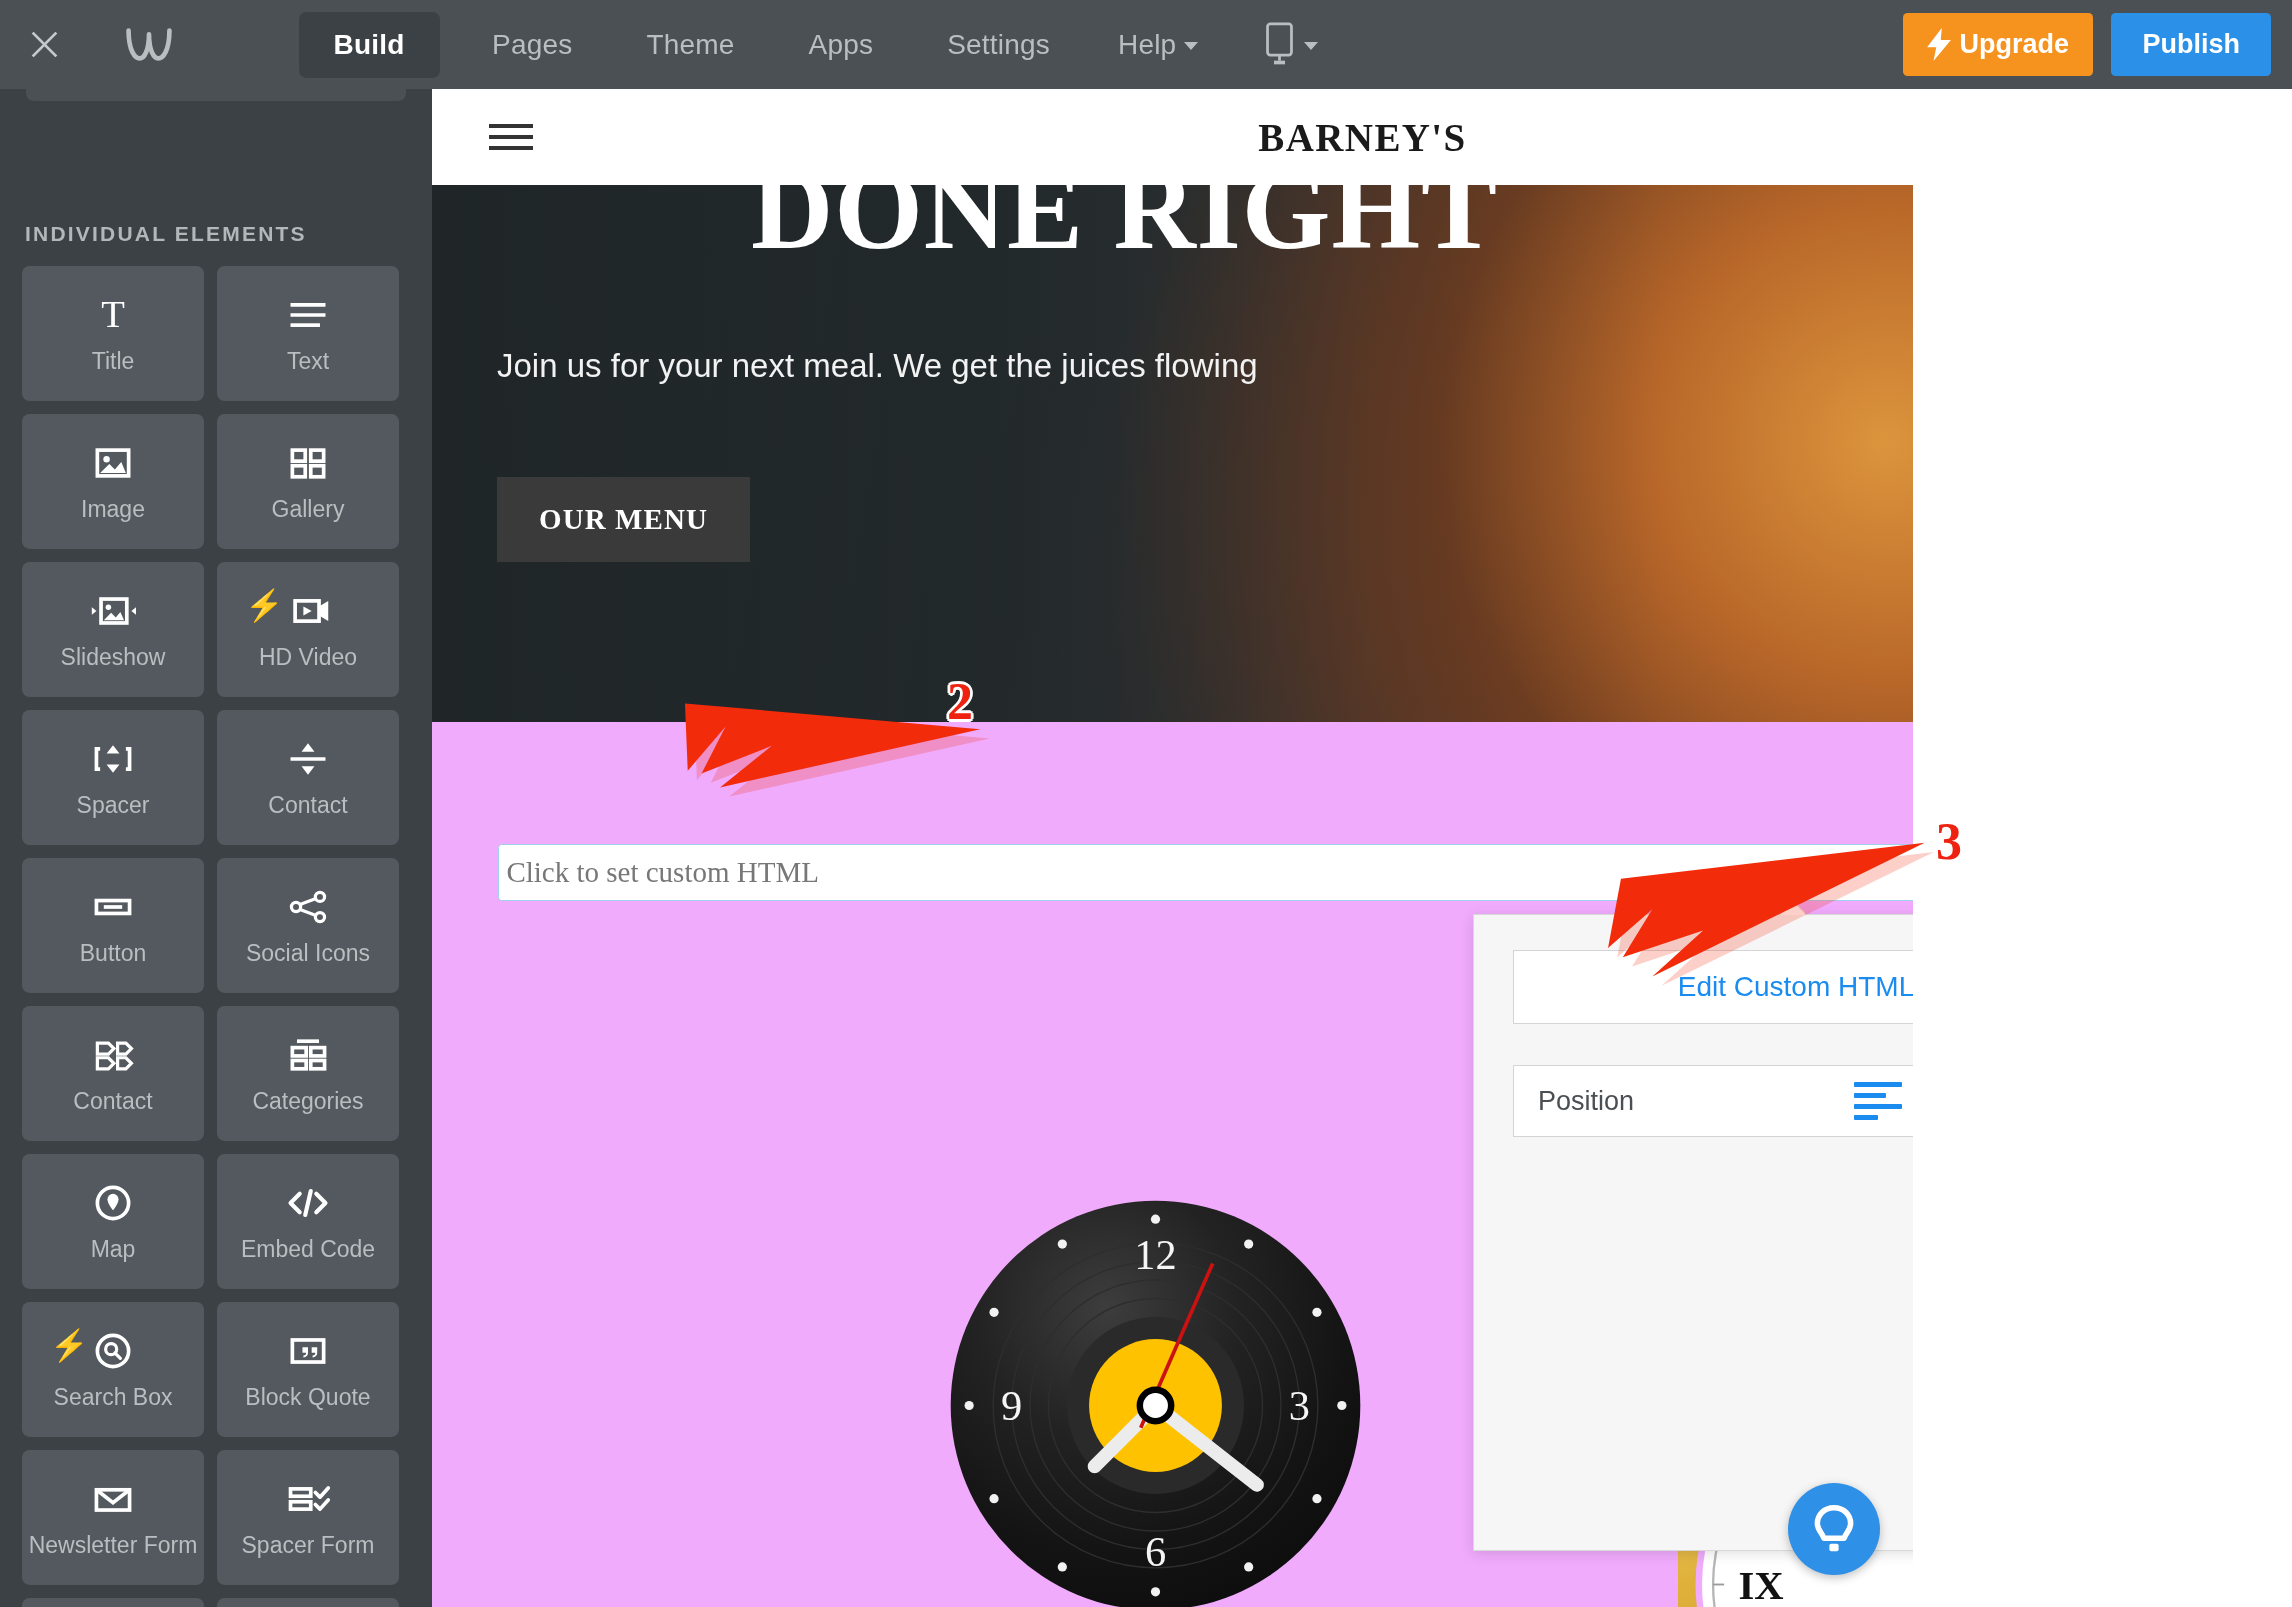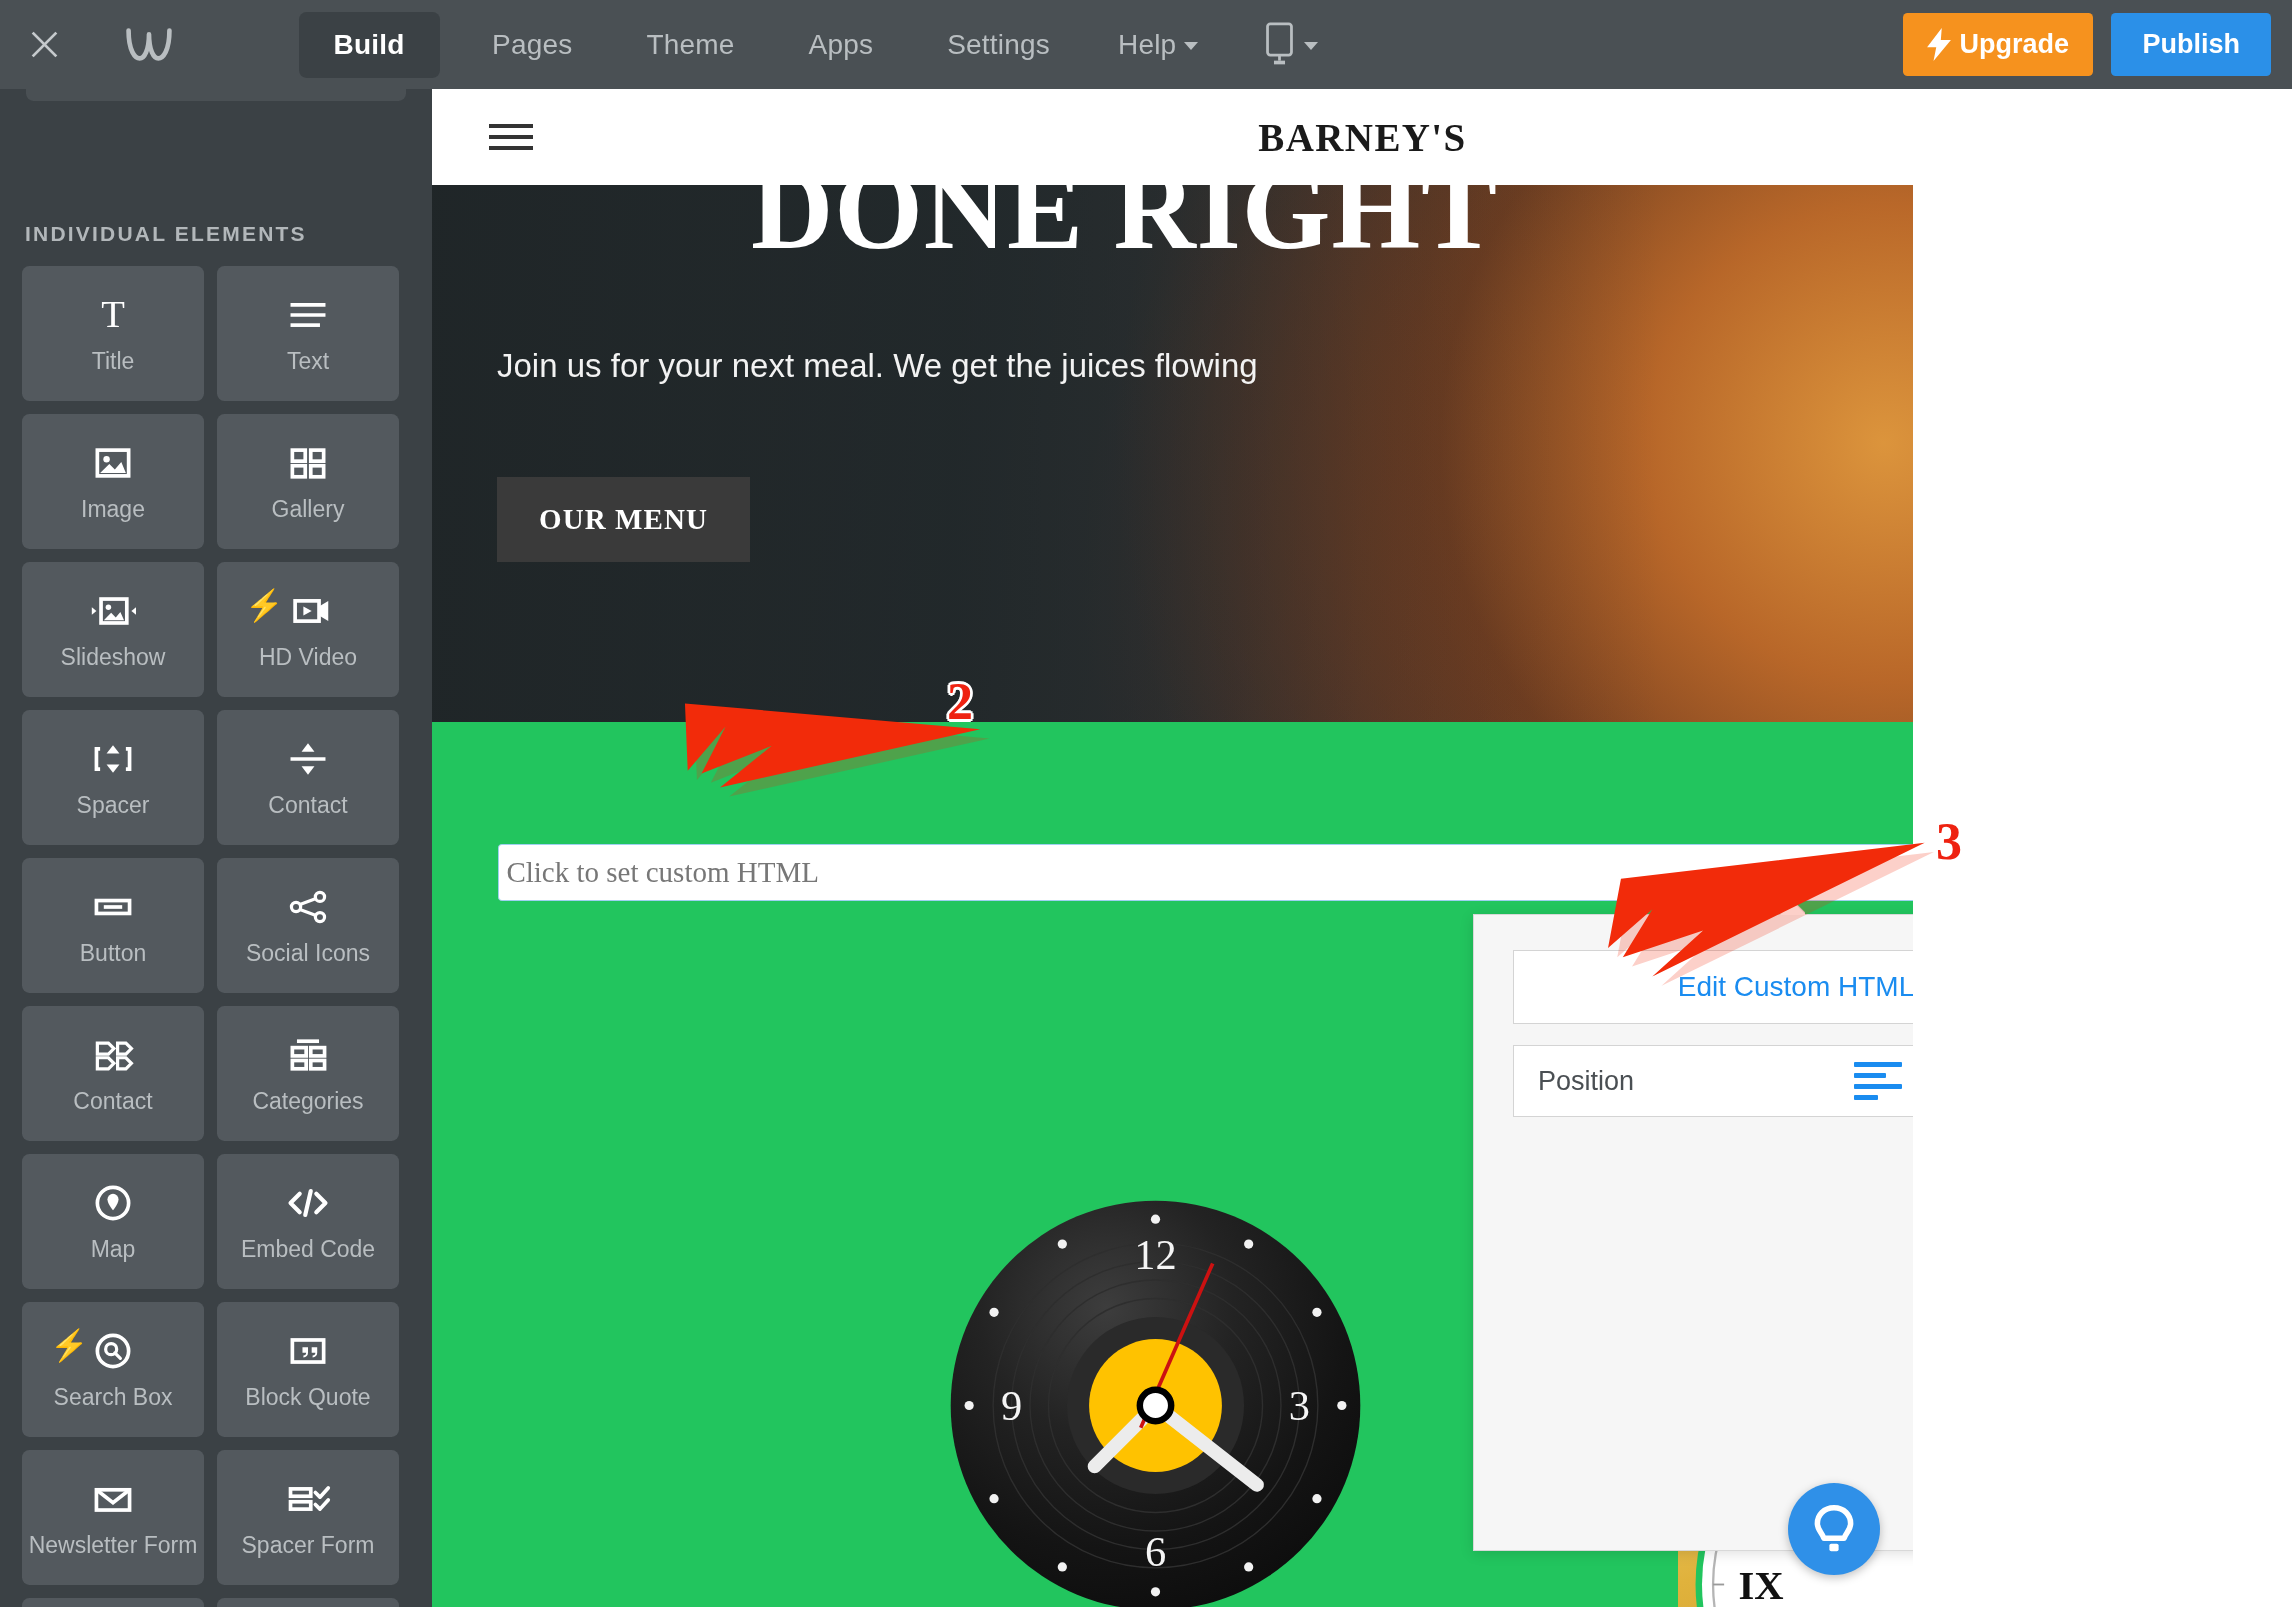--- a/index.html
+++ b/index.html
@@ -105,21 +105,21 @@
   }
   .bolt {
     position: absolute; color: #f6921e; font-size: 31px;
     left: 28px; top: 28px; line-height: 1;
   }
 
   
   .canvas {
     position: absolute; top: 89px; left: 432px;
     width: 1481px; height: 1519px;
-    background: #22c55e; overflow: hidden;
+    background: #f0abfc; overflow: hidden;
   }
   .site-header {
     position: relative; width: 1861px; height: 96px;
     background: #ffffff; display: flex; align-items: center;
   }
   .hamburger { margin-left: 57px; display:flex; flex-direction:column; gap:6.5px; cursor:pointer; }
   .hamburger span { display:block; width: 44px; height: 4.6px; background: #333; }
   .brand {
     position: absolute; left: 0; right: 0; text-align: center;
     font-family: "Liberation Serif", serif;
@@ -201,21 +201,21 @@
     font-size: 28px; color: #3d4246;
   }
   .popup-body { padding: 35px 39px 0 39px; }
   .edit-btn {
     height: 74px; background: #fff;
     border: 0.9px solid #d4d4d4;
     display:flex; align-items:center; justify-content:center;
     color: #1a8cf0; font-size: 28px; cursor: pointer;
   }
   .pos-row {
-    margin-top: 21px; height: 72px; background: #fff;
+    margin-top: 41px; height: 72px; background: #fff;
     border: 0.9px solid #d4d4d4;
     display:flex; align-items:center; justify-content:space-between;
     padding: 0 24px;
   }
   .pos-label { font-size: 27px; color: #4a4f53; }
   .align-group { display:flex; align-items:center; gap: 28px; }
   .align-btn { width: 48px; display:flex; flex-direction:column; gap:5.5px; cursor:pointer; }
   .align-btn i { display:block; height: 5.5px; background: #c9ccce; border-radius:0.9px; }
   .align-btn.active i { background: #1a8cf0; }
   .align-btn.left i:nth-child(1){ width:100%; } .align-btn.left i:nth-child(2){ width:66%; }

